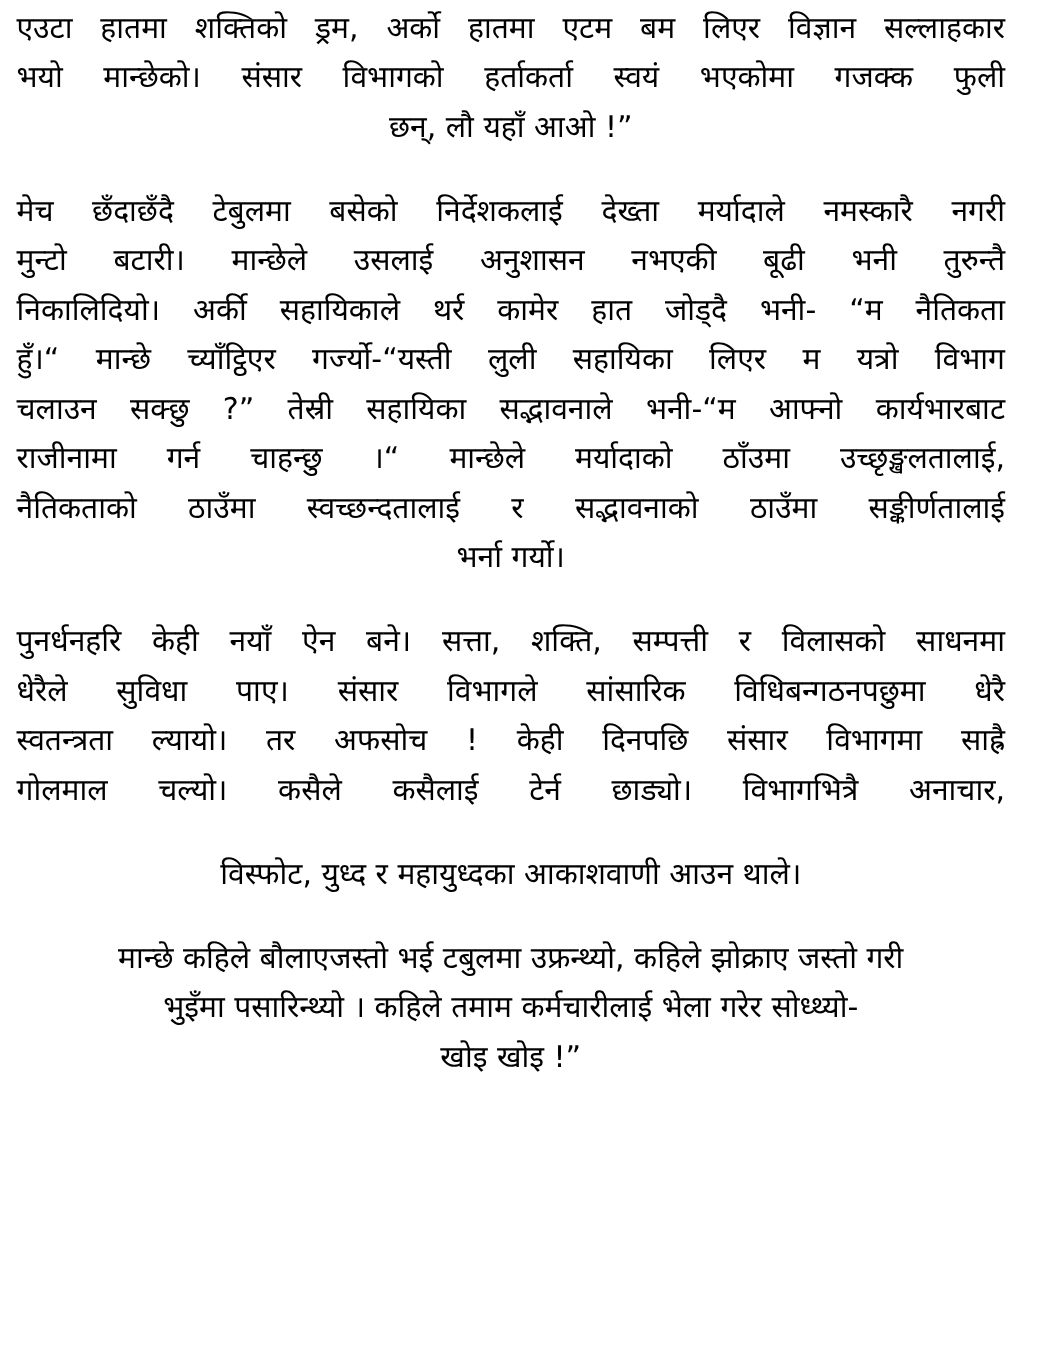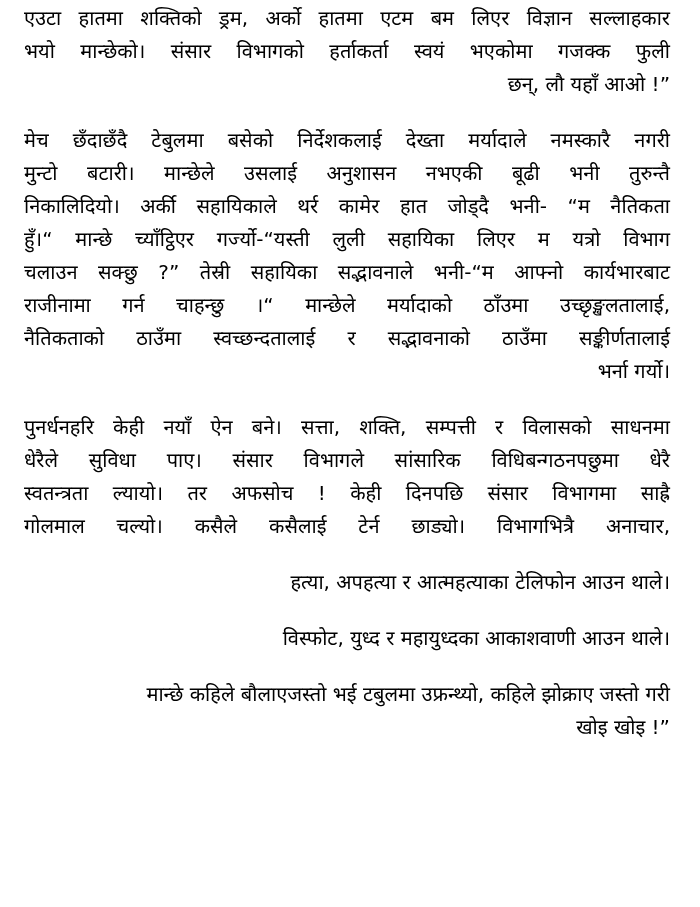--- a/index.html
+++ b/index.html
@@ -15,27 +15,27 @@
   }
   .page {
     box-sizing: border-box;
     width: 700px;
     height: 907px;
     padding: 2px 30px 0 8px;
     background: #ffffff;
     color: #000000;
   }
   .paragraph {
-    margin: 0 0 23px 16px;
+    margin: 0 0 23px 3px;
   }
   .line {
     font-size: 20px;
     line-height: 33px;
     white-space: normal;
-    text-align: right;
+    text-align: center;
     color: #000000;
   }
   
   .line.fill {
     text-align: justify;
     text-align-last: justify;
   }
 </style>
 </head>
 <body>
@@ -57,23 +57,21 @@
         <div class="line fill">नैतिकताको ठाउँमा स्वच्छन्दतालाई र सद्भावनाको ठाउँमा सङ्कीर्णतालाई</div>
         <div class="line">भर्ना गर्यो।</div>
       </div>
       <div class="paragraph">
         <div class="line fill">पुनर्धनहरि केही नयाँ ऐन बने। सत्ता, शक्ति, सम्पत्ती र विलासको साधनमा</div>
         <div class="line fill">धेरैले सुविधा पाए। संसार विभागले सांसारिक विधिबन्गठनपछुमा धेरै</div>
         <div class="line fill">स्वतन्त्रता ल्यायो। तर अफसोच ! केही दिनपछि संसार विभागमा साह्रै</div>
         <div class="line fill">गोलमाल चल्यो। कसैले कसैलाई टेर्न छाड्यो। विभागभित्रै अनाचार,</div>
       </div>
       <div class="paragraph">
-        <div class="line">हत्या, अपहत्या र आत्महत्याका टेलिफोन आउन थाले।</div>
-      </div>
-      <div class="paragraph">
         <div class="line">विस्फोट, युध्द र महायुध्दका आकाशवाणी आउन थाले।</div>
       </div>
       <div class="paragraph">
         <div class="line">मान्छे कहिले बौलाएजस्तो भई टबुलमा उफ्रन्थ्यो, कहिले झोक्राए जस्तो गरी</div>
+        <div class="line">भुइँमा पसारिन्थ्यो । कहिले तमाम कर्मचारीलाई भेला गरेर सोध्थ्यो-</div>
         <div class="line">खोइ खोइ !”</div>
       </div>
     </div>
 </main>
 
 </body></html>

